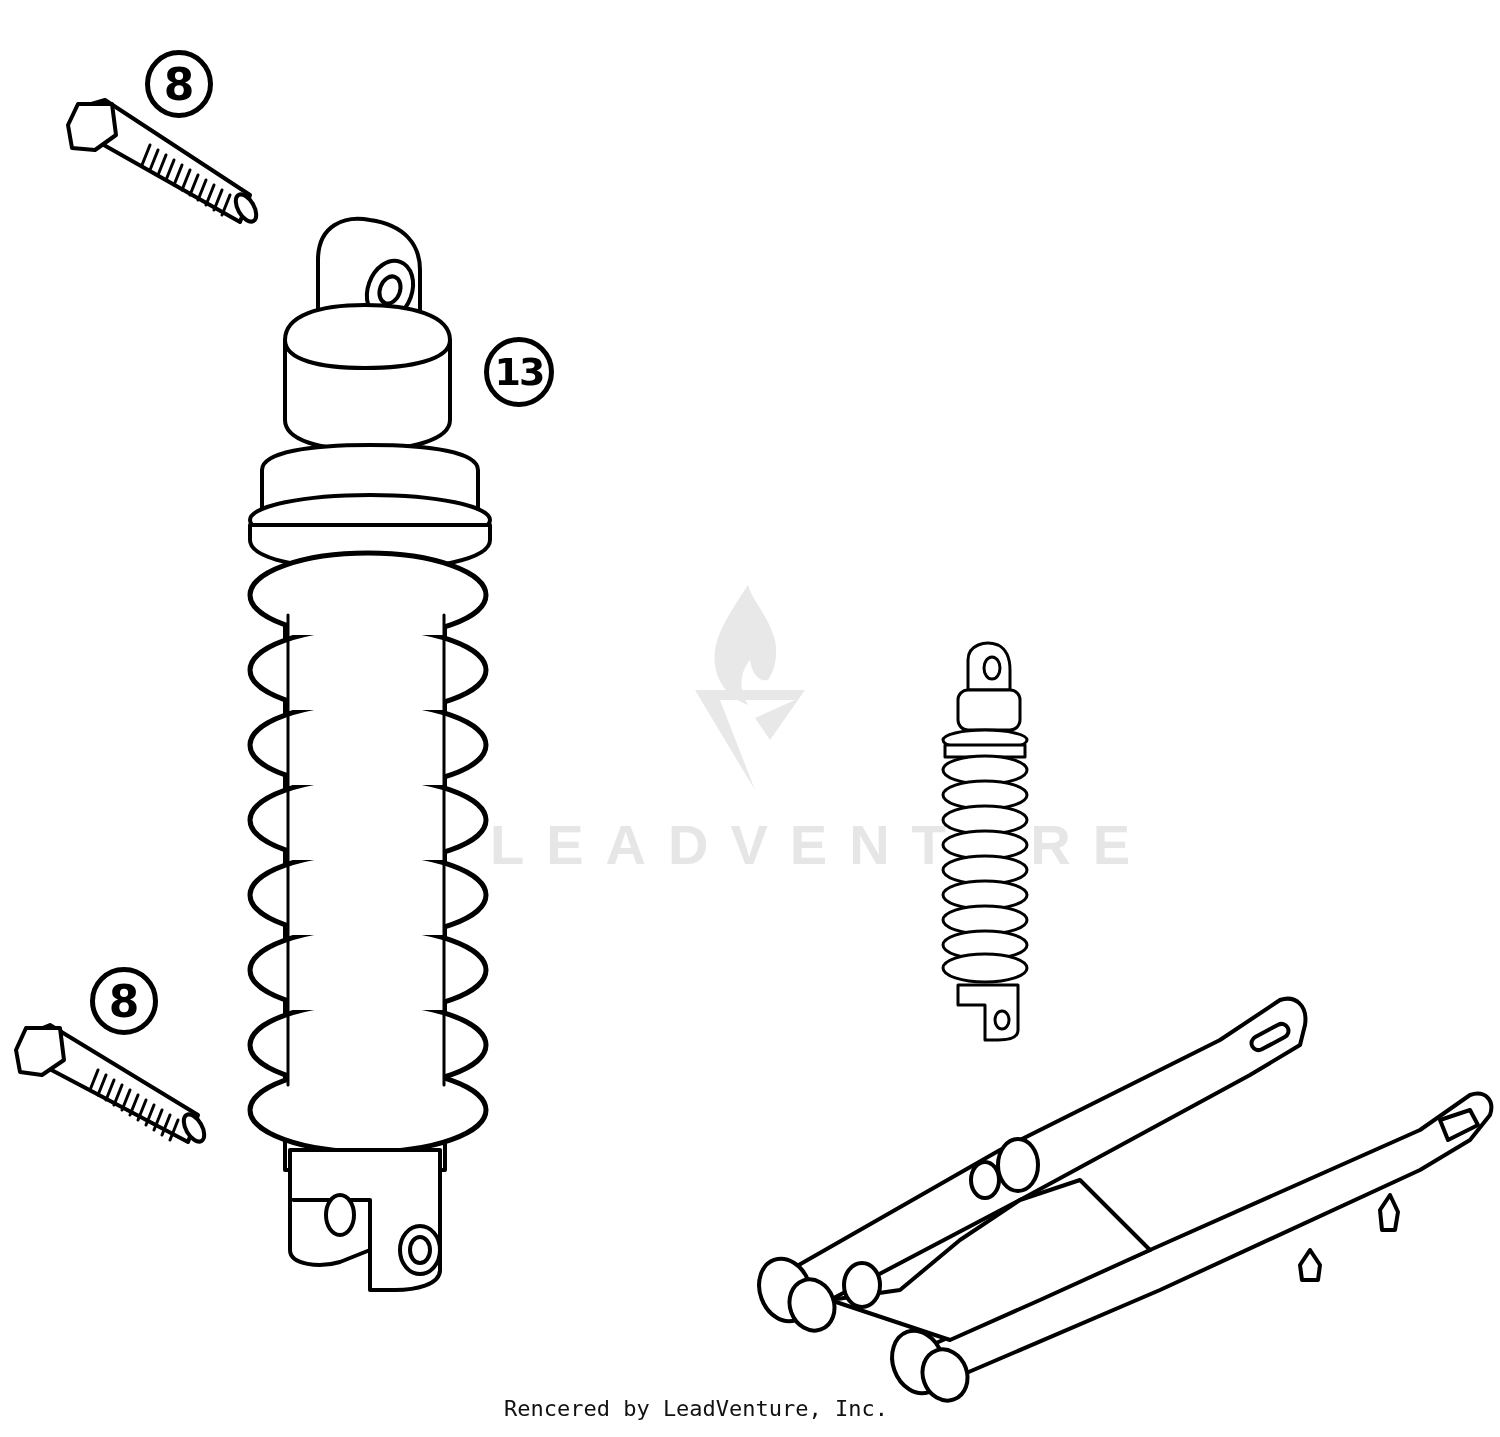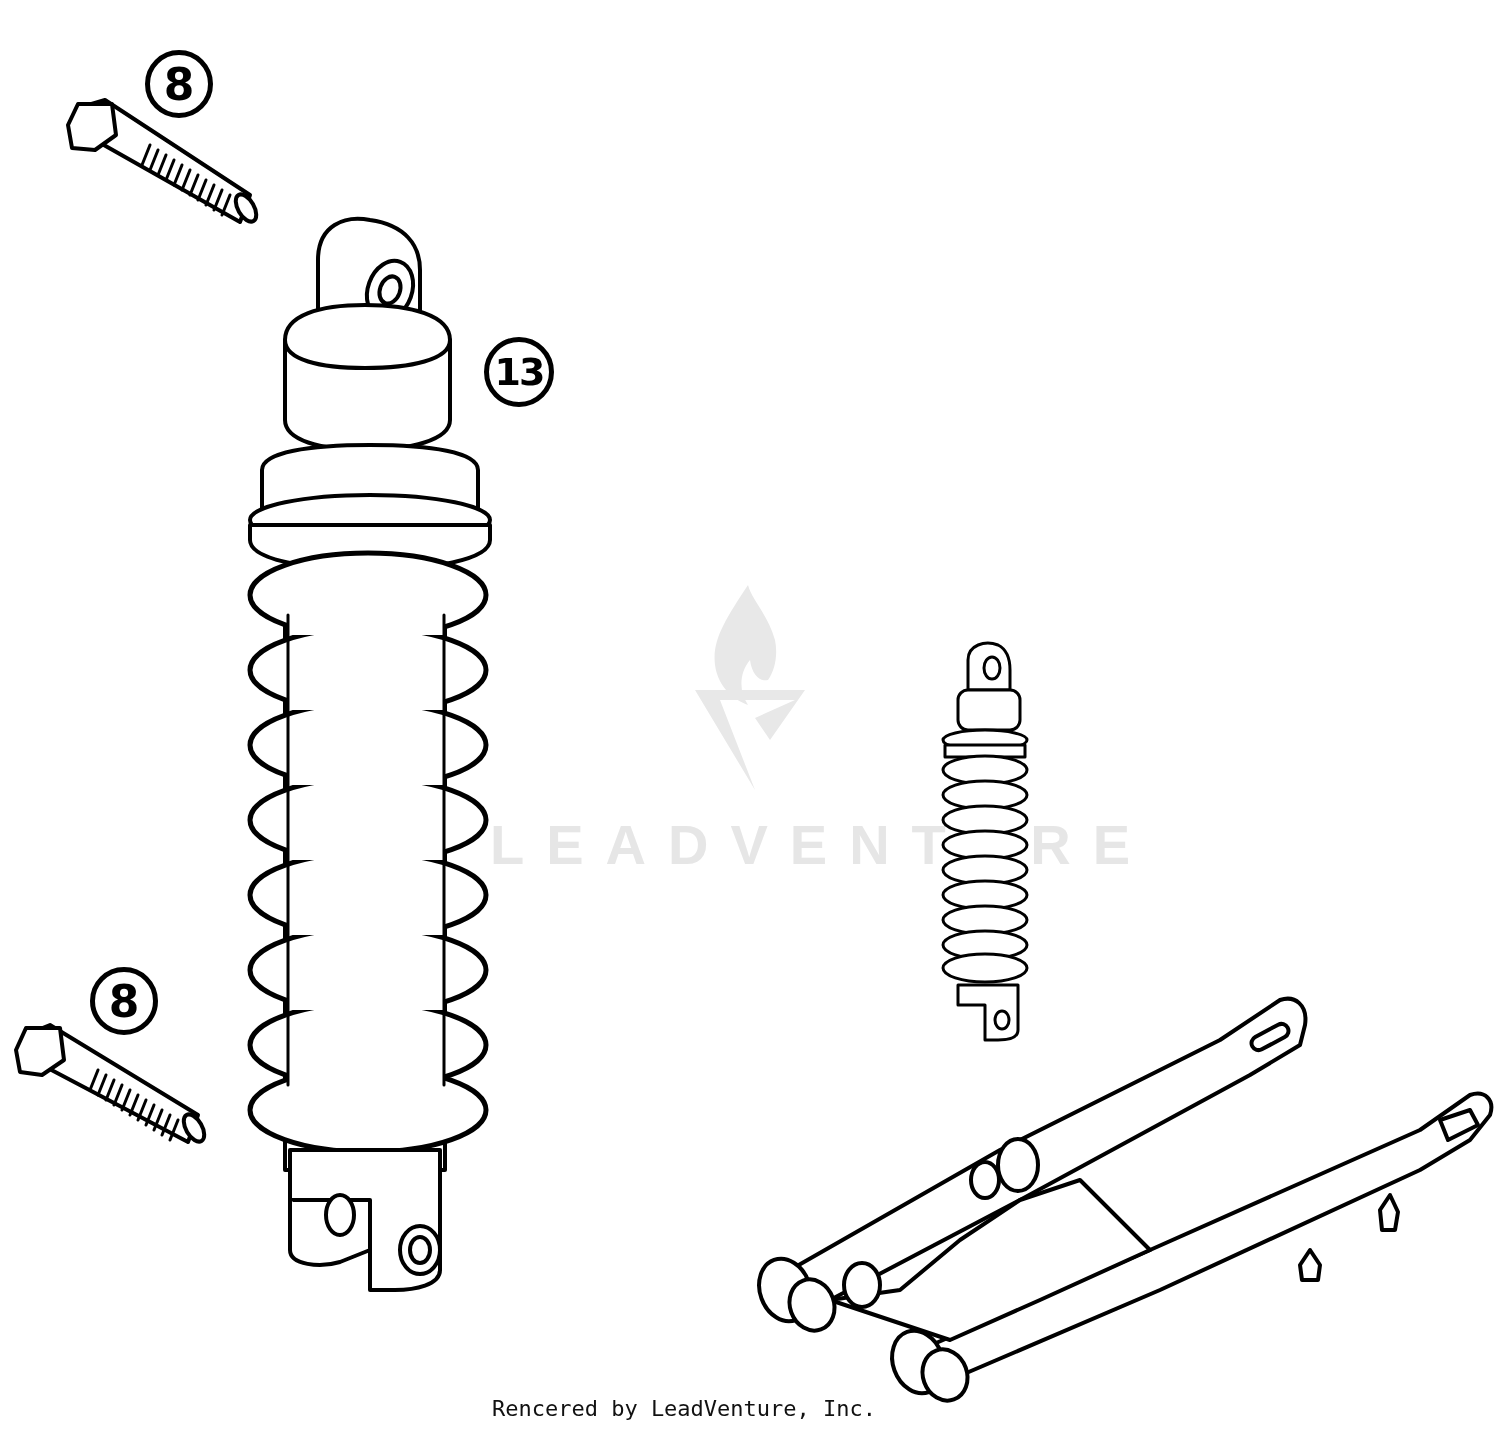--- a/index.html
+++ b/index.html
@@ -1,20 +1,20 @@
 <!DOCTYPE html>
 <html><head>
 <meta charset="utf-8">
 <style>
   html,body{margin:0;padding:0;background:#fff;}
   body{width:1500px;height:1437px;position:relative;overflow:hidden;font-family:"DejaVu Sans",sans-serif;}
   svg.diagram{position:absolute;left:0;top:0;}
   .callout{position:absolute;display:flex;align-items:center;justify-content:center;border:5px solid #000;border-radius:50%;background:#fff;font-family:"DejaVu Sans",sans-serif;font-weight:bold;color:#000;box-sizing:border-box;}
   .wm-text{position:absolute;left:490px;top:812px;font-family:"Liberation Sans",sans-serif;font-weight:bold;font-size:56px;letter-spacing:22px;color:#e6e6e6;white-space:nowrap;}
-  .footer{position:absolute;left:0;width:1368px;top:1396px;text-align:center;font-family:"DejaVu Sans Mono",monospace;font-size:22px;color:#111;}
+  .footer{position:absolute;left:12px;width:1368px;top:1396px;text-align:center;font-family:"DejaVu Sans Mono",monospace;font-size:22px;color:#111;}
 </style>
 </head>
 <body>
 
 <svg class="diagram" width="1500" height="1437">
   <g fill="#e8e8e8">
     <path d="M748 585 C725 620 712 640 715 665 C718 688 735 700 748 705 C738 690 740 672 750 660 C752 675 760 682 768 680 C775 670 778 655 775 640 C768 615 752 600 748 585 Z"></path>
     <path d="M695 690 L805 690 L770 740 L755 718 L795 700 L720 700 L755 790 Z"></path>
   </g>
 </svg>

